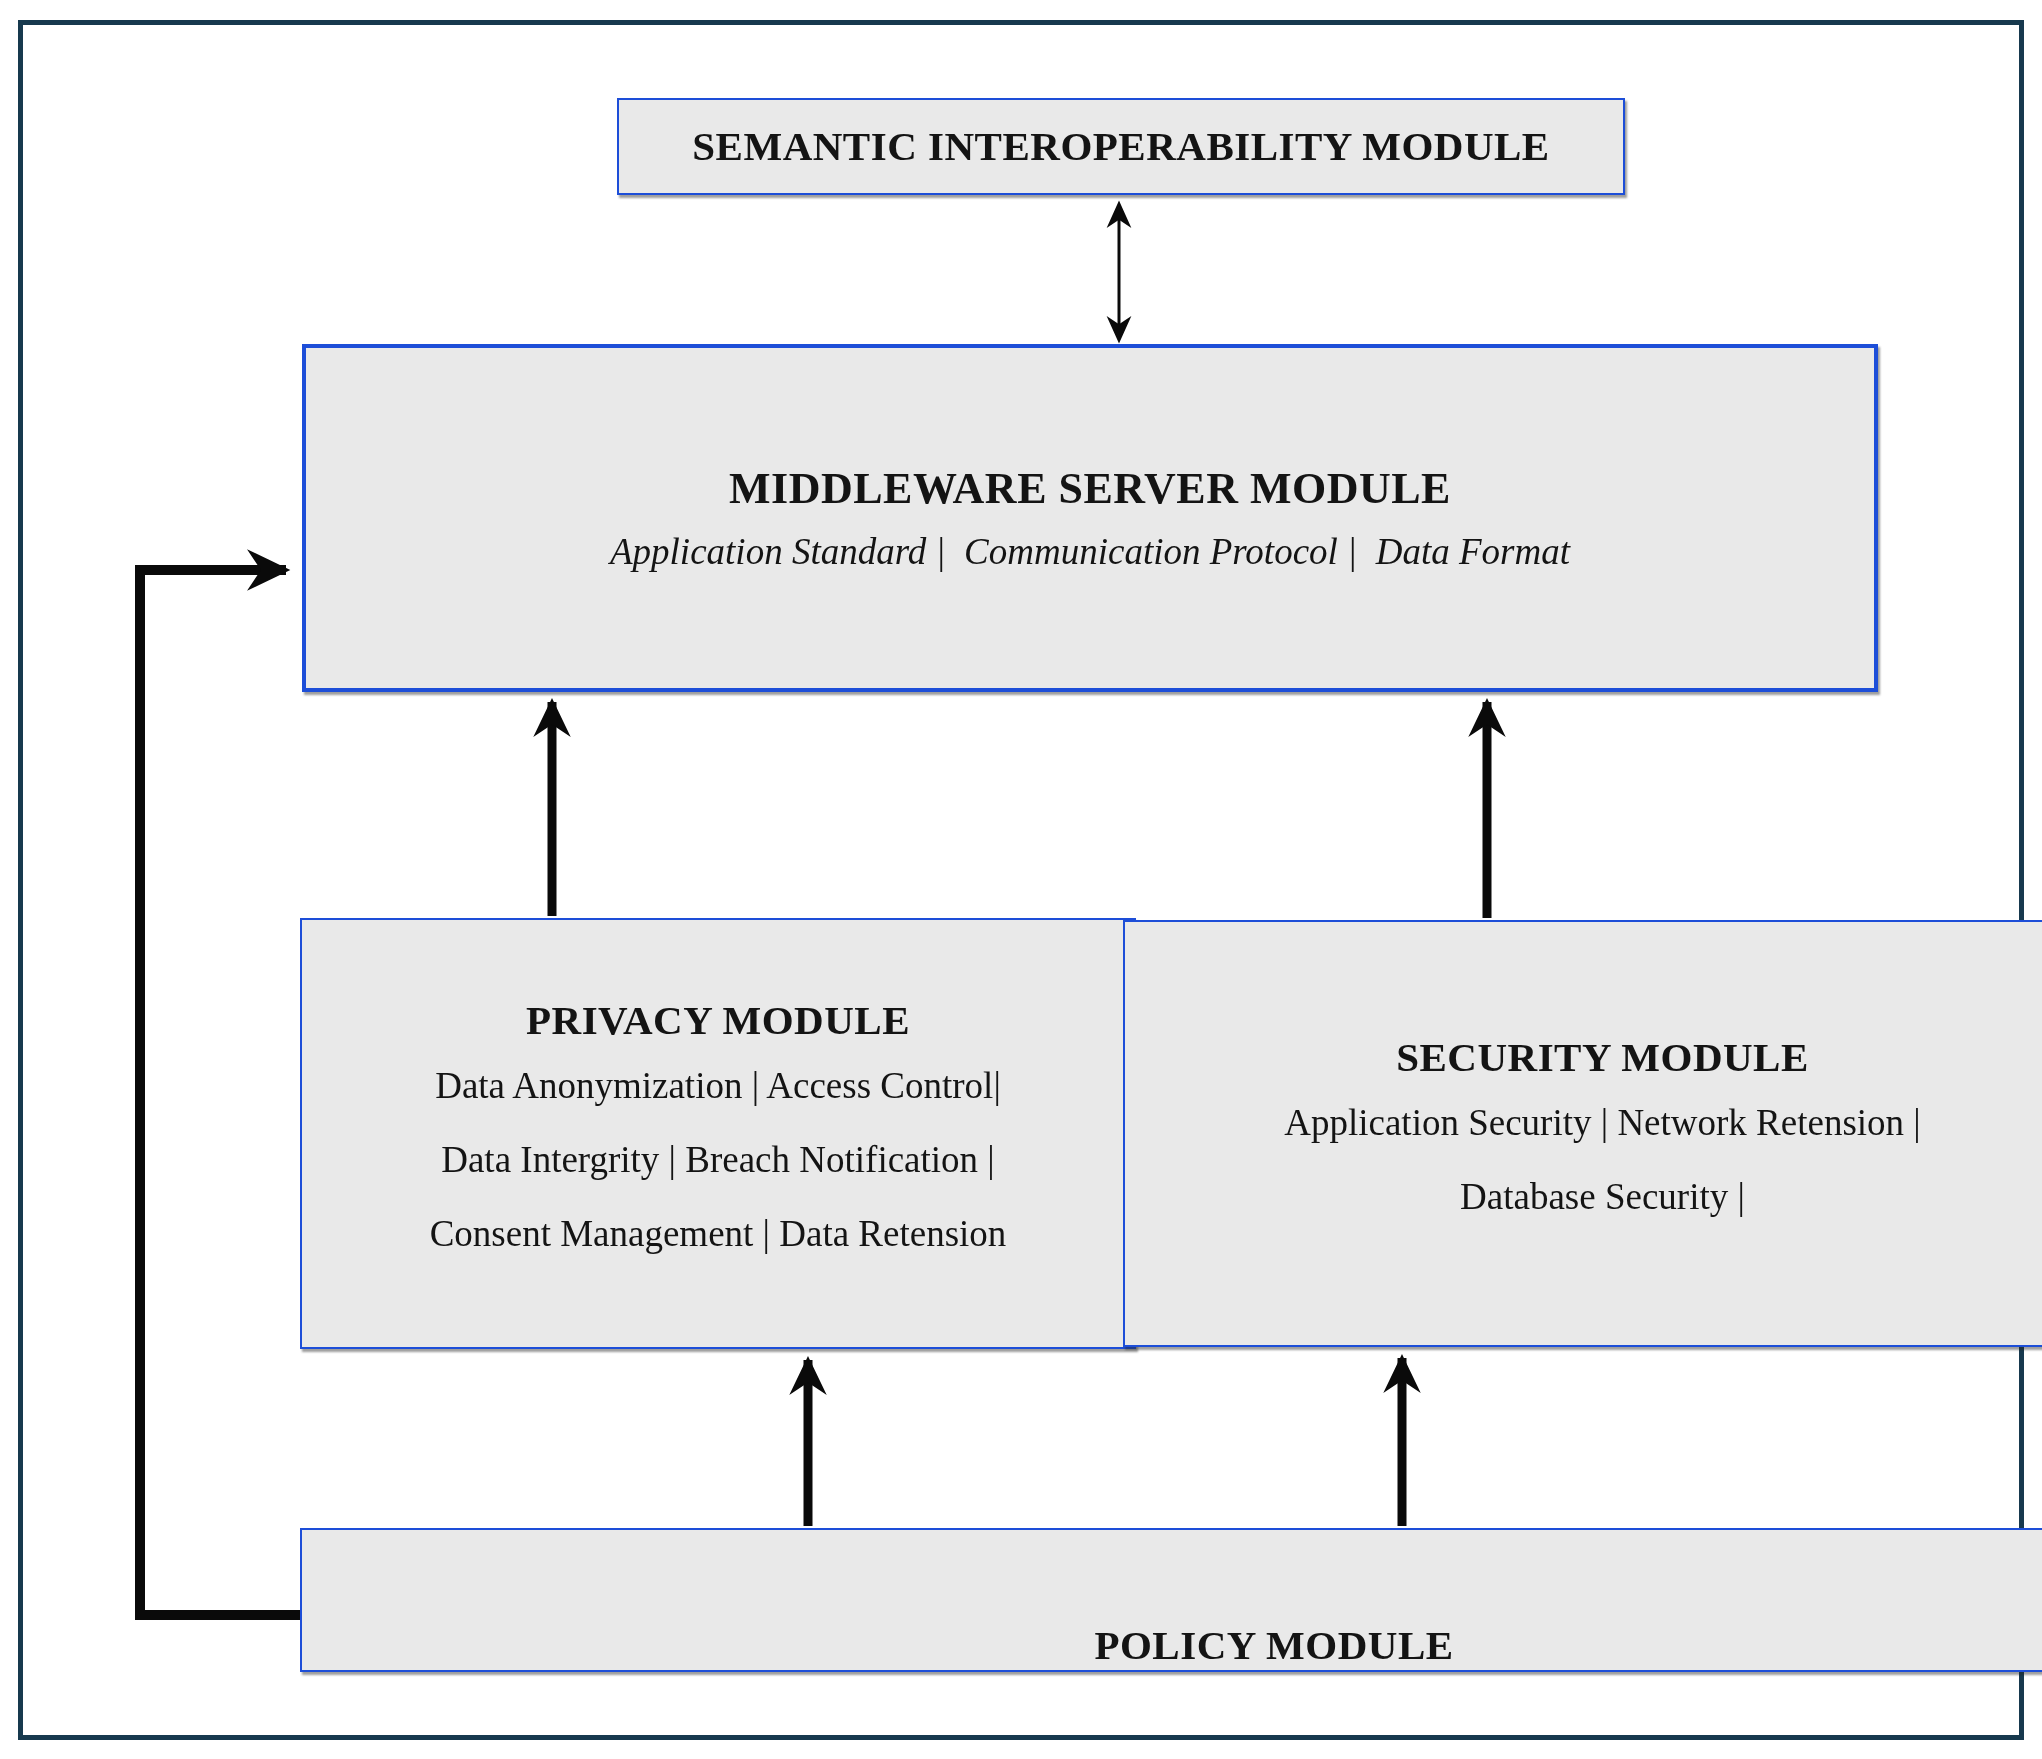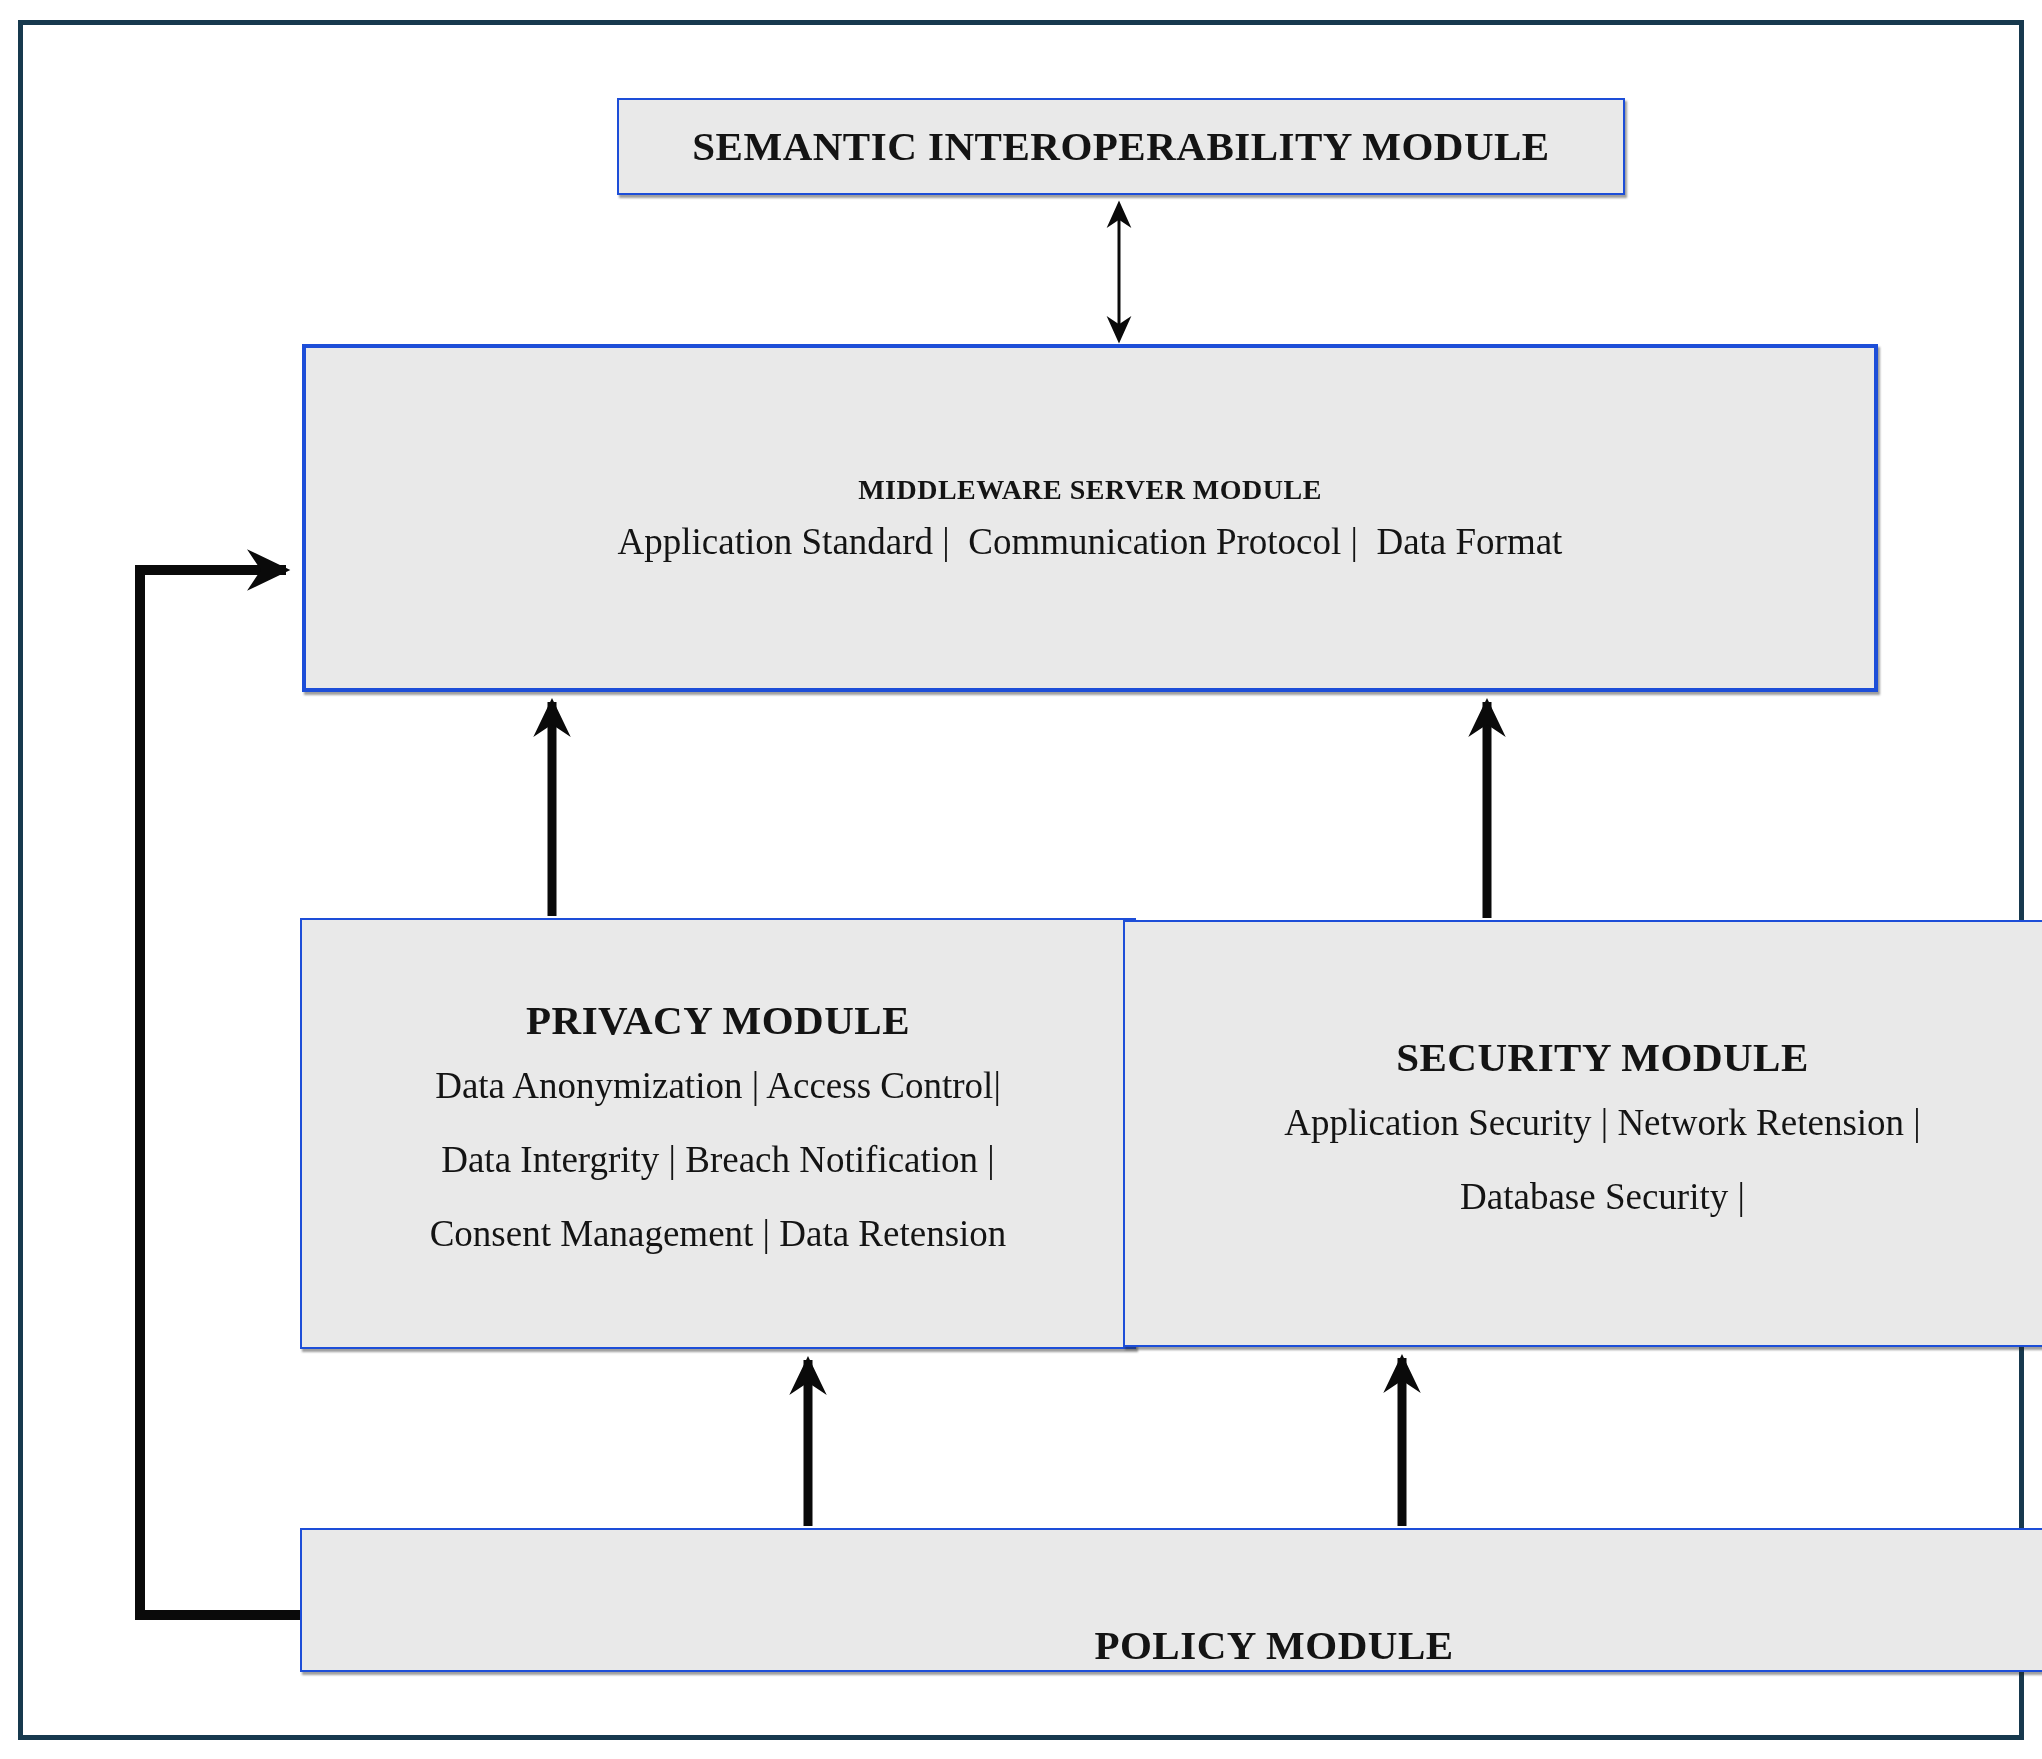--- a/index.html
+++ b/index.html
@@ -57,24 +57,25 @@
   }
   .box .body {
     font-size: 37px;
     line-height: 2.0;
     margin-top: 4px;
   }
   .box .subtitle {
     font-size: 37px;
     margin-top: 14px;
     white-space: pre;
+    font-style: italic;
   }
   #box-semantic   { left: 617px;  top: 98px;   width: 1008px; height: 97px;  }
   #box-middleware { left: 302px;  top: 344px;  width: 1576px; height: 348px; border-width: 4px; }
-  #box-middleware .title { font-size: 28px; text-align: right; }
+  #box-middleware .title { font-size: 44px; text-align: right; }
   #box-privacy    { left: 300px;  top: 918px;  width: 836px;  height: 431px; }
   #box-security   { left: 1123px; top: 920px;  width: 959px;  height: 427px; }
   #box-policy     { left: 300px;  top: 1528px; width: 1948px; height: 144px; justify-content: flex-end; }
 </style>
 </head>
 <body>
 
 <div class="stage">
   <div class="frame"></div>
 

